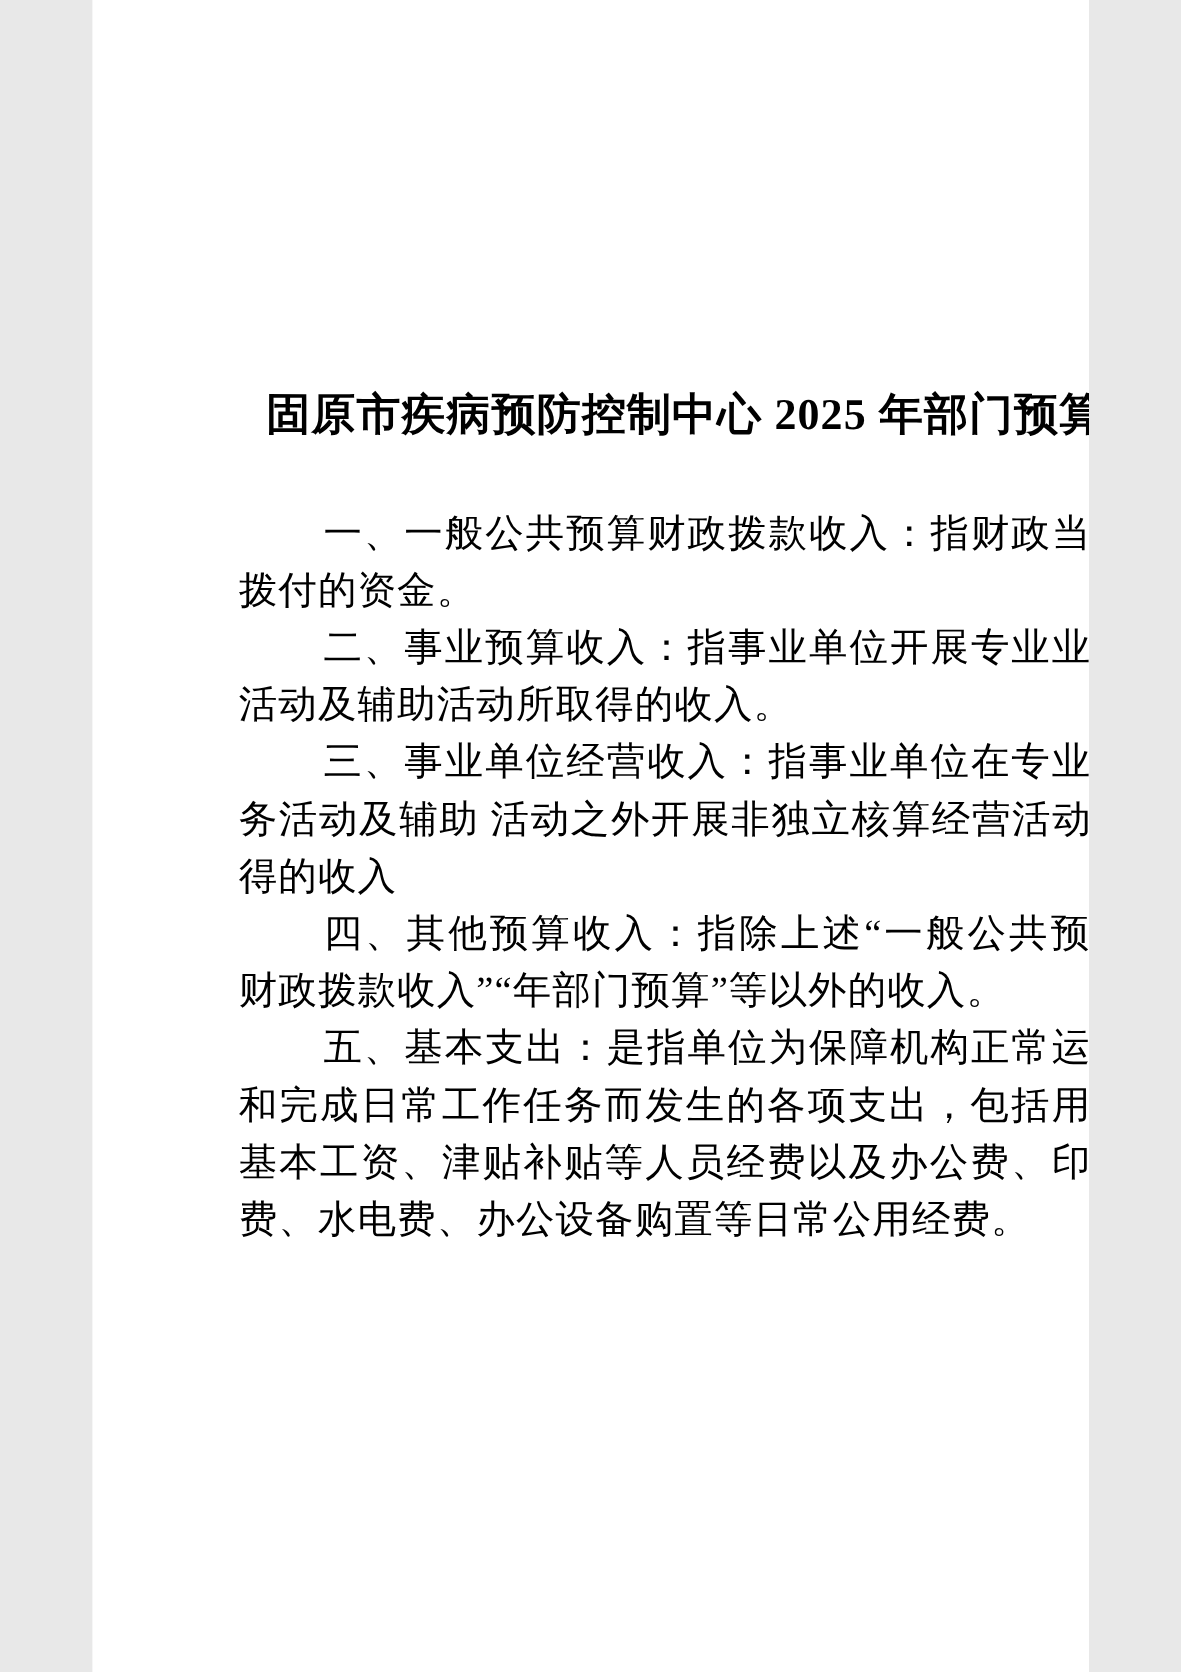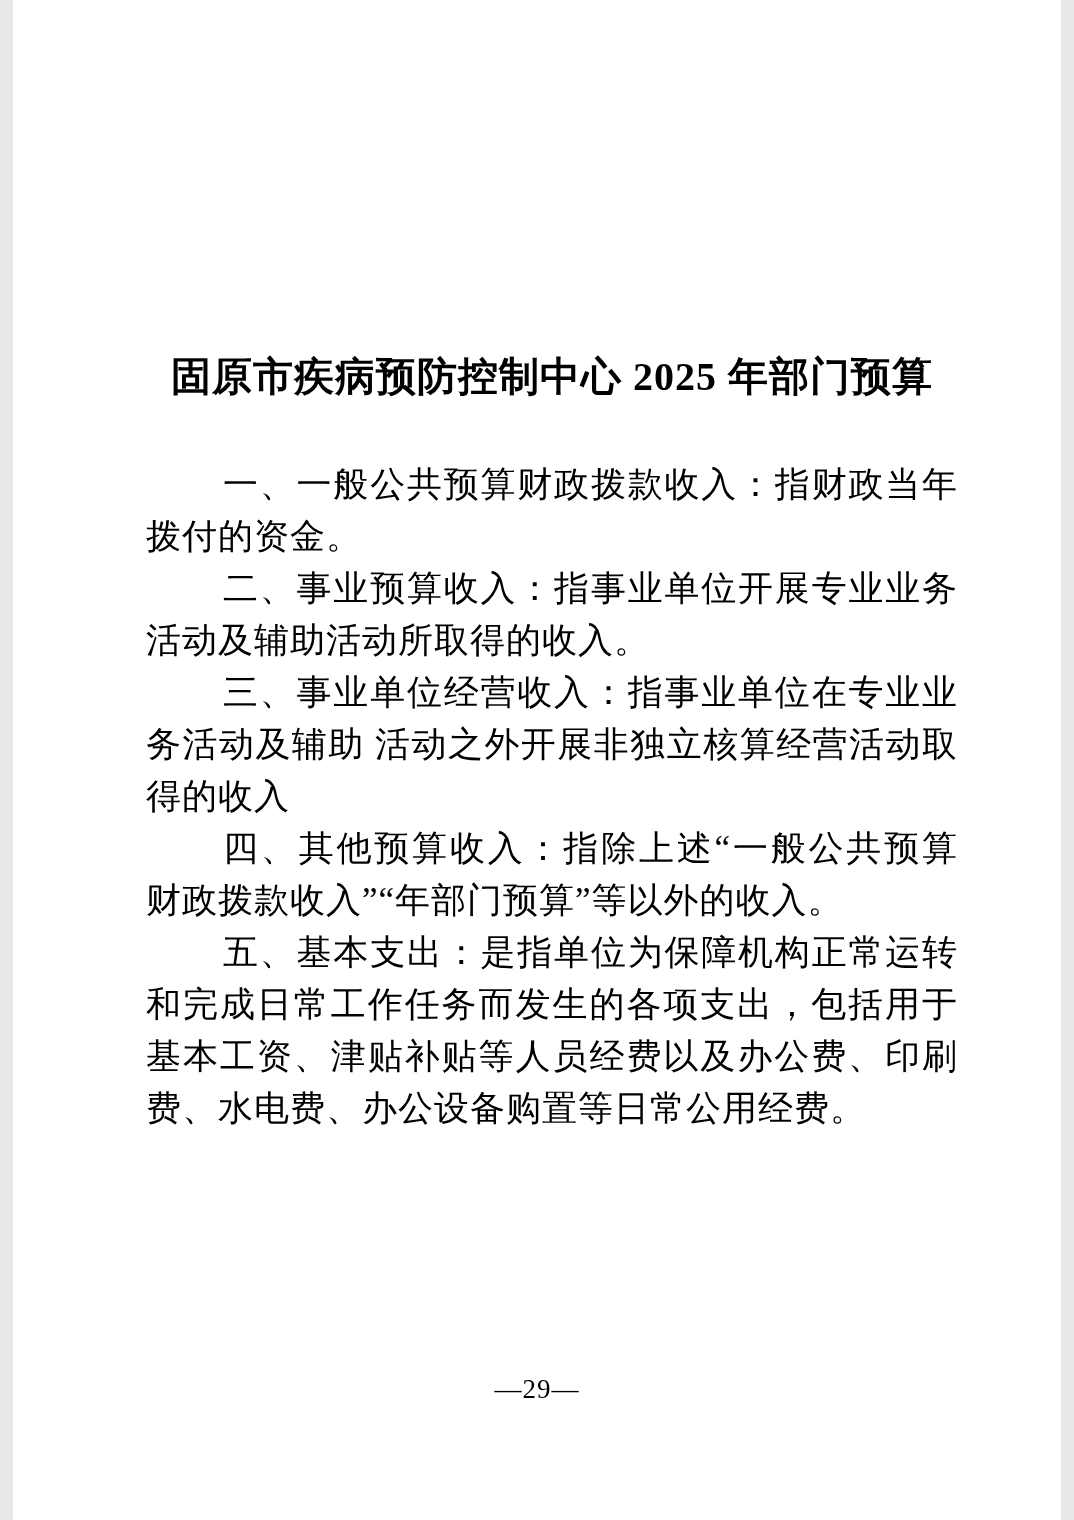--- a/index.html
+++ b/index.html
@@ -2,21 +2,21 @@
 <html><head>
 <meta charset="utf-8">
 <style>
   html, body {
     margin: 0;
     padding: 0;
     background: #e8e8e8;
   }
   .page {
     position: relative;
-    width: 1048px;
+    width: 906px;
     height: 1520px;
     margin: 0 auto;
     background: #ffffff;
     color: #000000;
     font-family: "Liberation Serif", "DejaVu Serif", serif;
     overflow: hidden;
   }
   .content {
     position: absolute;
     top: 348px;
@@ -64,14 +64,13 @@
       <div class="title-line">固原市疾病预防控制中心 2025 年部门预算</div>
     </div>
     <div class="body-text">
       <p>一、一般公共预算财政拨款收入：指财政当年拨付的资金。</p>
       <p>二、事业预算收入：指事业单位开展专业业务活动及辅助活动所取得的收入。</p>
       <p>三、事业单位经营收入：指事业单位在专业业务活动及辅助 活动之外开展非独立核算经营活动取得的收入</p>
       <p>四、其他预算收入：指除上述“一般公共预算财政拨款收入”“年部门预算”等以外的收入。</p>
       <p>五、基本支出：是指单位为保障机构正常运转和完成日常工作任务而发生的各项支出，包括用于基本工资、津贴补贴等人员经费以及办公费、印刷费、水电费、办公设备购置等日常公用经费。</p>
     </div>
   </div>
-  <div class="page-footer">—29—</div>
 </div>
 
 </body></html>

